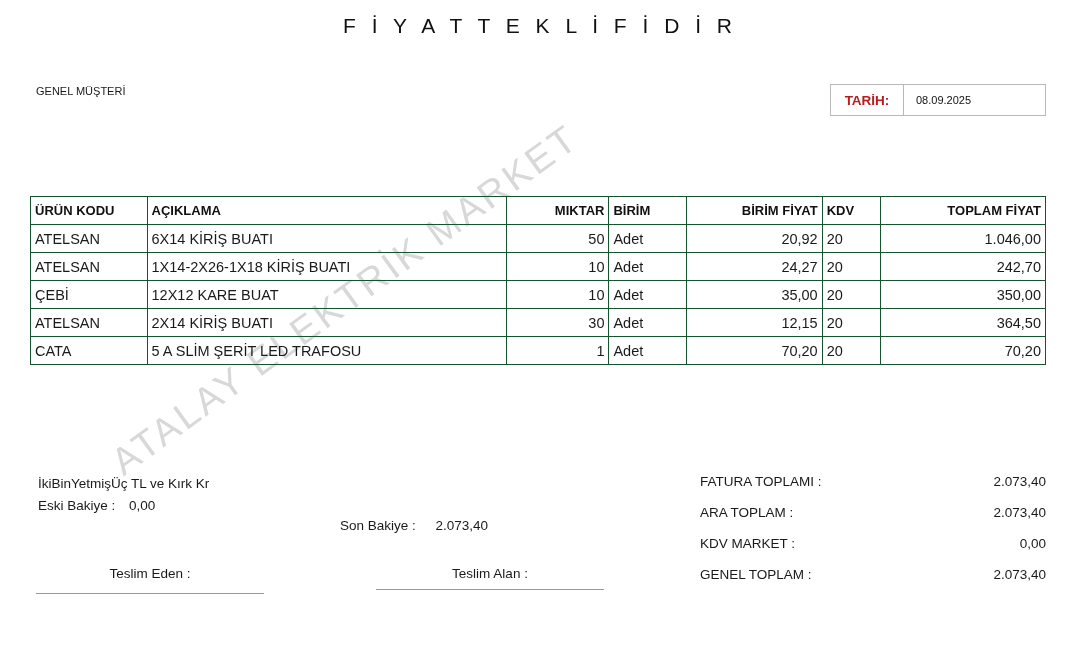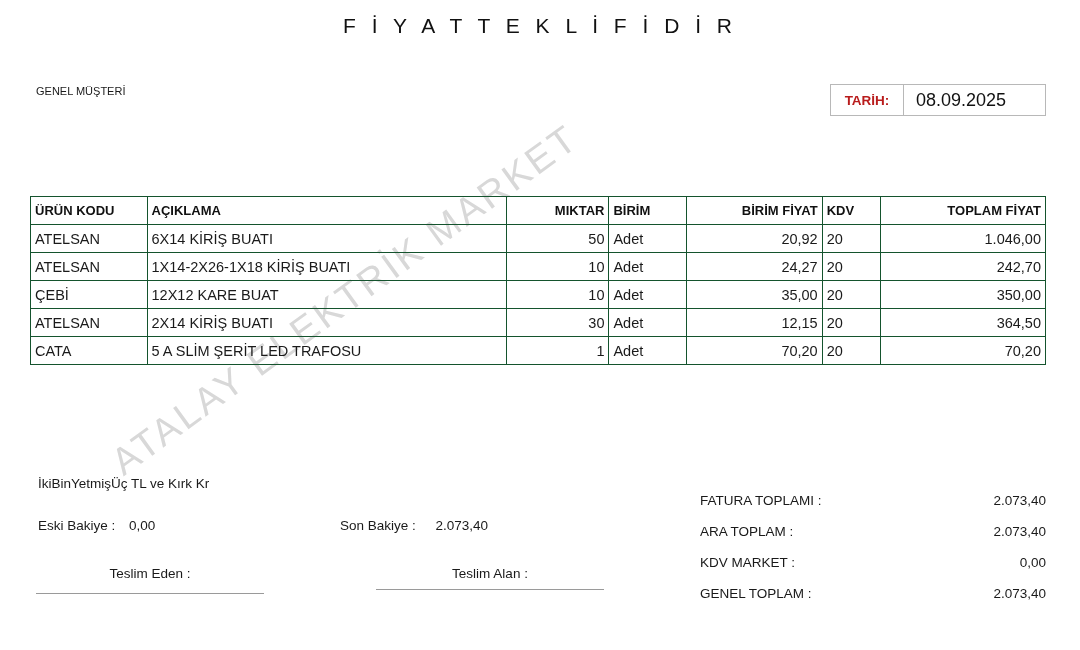--- a/index.html
+++ b/index.html
@@ -63,21 +63,21 @@
     justify-content: center;
     font-size: 13.5px;
     font-weight: bold;
     color: #b91c1c;
   }
   .date-value {
     flex: 1;
     display: flex;
     align-items: center;
     padding-left: 12px;
-    font-size: 18px;
+    font-size: 11px;
     color: #111;
   }
 
   
   .watermark {
     position: absolute;
     top: 300px;
     left: 345px;
     transform: translate(-50%, -50%) rotate(-36deg);
     font-size: 38px;
@@ -129,21 +129,21 @@
   
   .amount-words {
     position: absolute;
     top: 476px;
     left: 38px;
     font-size: 13.5px;
     color: #1a1a1a;
   }
   .old-balance {
     position: absolute;
-    top: 518px;
+    top: 498px;
     left: 38px;
     font-size: 13.5px;
     color: #1a1a1a;
   }
   .old-balance .val { margin-left: 10px; }
   .last-balance {
     position: absolute;
     top: 518px;
     left: 340px;
     font-size: 13.5px;
@@ -173,21 +173,20 @@
     padding-bottom: 8px;
     border-bottom: 1px solid #9a9a9a;
   }
 
   
   .totals {
     position: absolute;
     top: 474px;
     left: 700px;
     width: 346px;
-    margin-top: 19px;
   }
   .totals-row {
     display: flex;
     justify-content: space-between;
     align-items: baseline;
     height: 31px;
     font-size: 13.5px;
     color: #1a1a1a;
   }
   .totals-row .label { text-align: right; }

